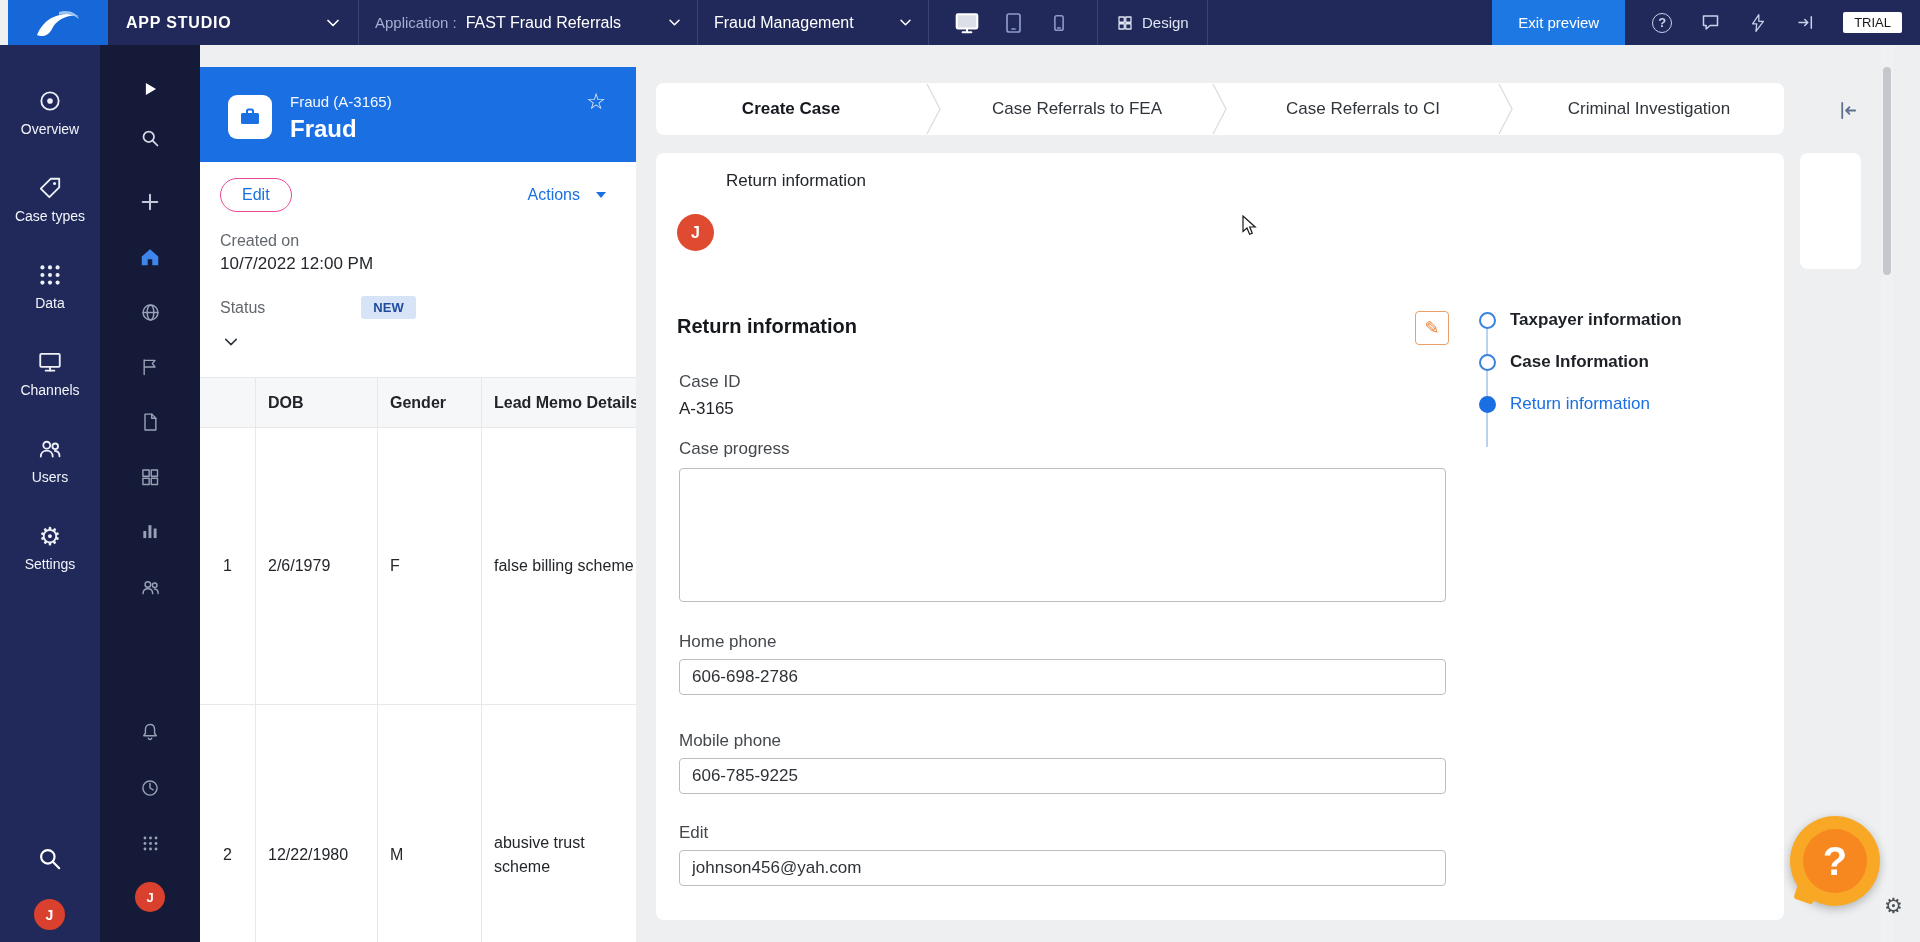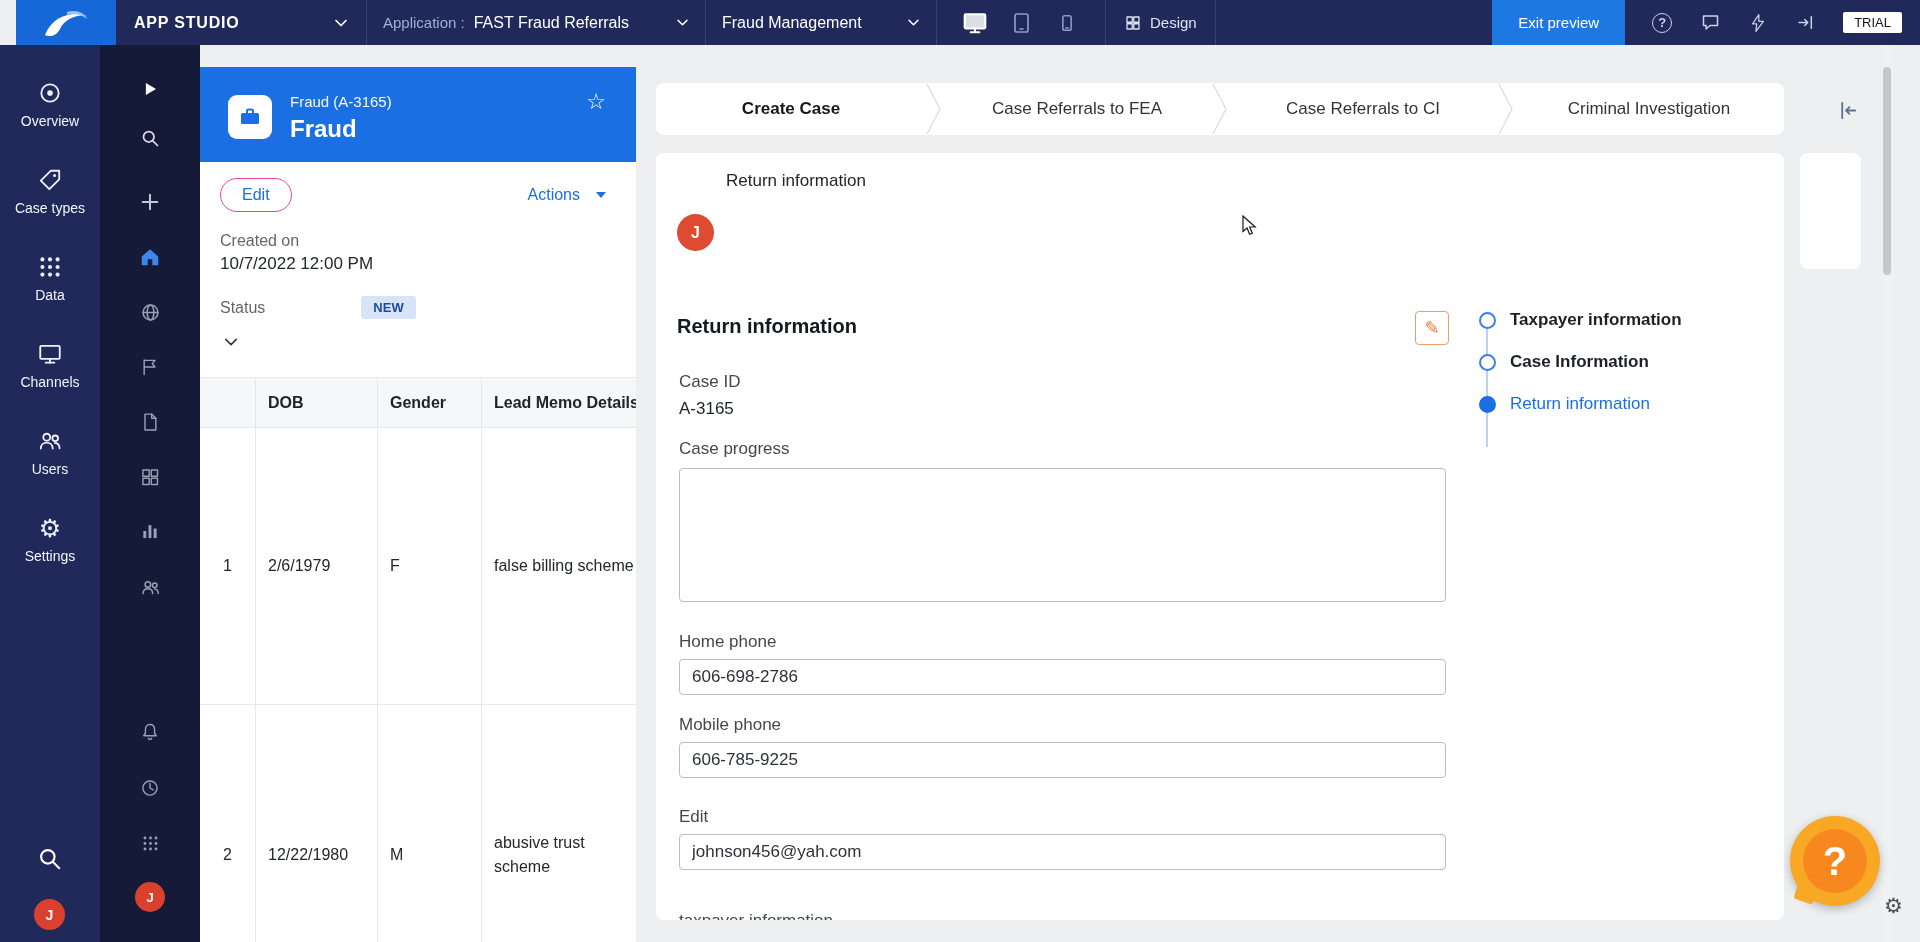--- a/index.html
+++ b/index.html
@@ -1,21 +1,21 @@
 <!DOCTYPE html>
 <html><head>
 <meta charset="utf-8">
 <style>
   *{margin:0;padding:0;box-sizing:border-box}
   html,body{width:1920px;height:942px;overflow:hidden;font-family:"Liberation Sans",sans-serif;background:#edeff1}
   .app{position:relative;width:1920px;height:942px}
   svg.ic{fill:none;stroke:currentColor;stroke-width:1.7;stroke-linecap:round;stroke-linejoin:round}
 
   
-  .topbar{position:absolute;top:0;left:16px;right:0;height:45px;background:#20295a;display:flex;align-items:center;color:#fff;z-index:40}
+  .topbar{position:absolute;top:0;left:8px;right:0;height:45px;background:#20295a;display:flex;align-items:center;color:#fff;z-index:40}
   .logo{width:100px;height:45px;background:#1668d9;display:flex;align-items:center;justify-content:center;cursor:pointer;flex:none}
   .tb-item{display:flex;align-items:center;height:45px;cursor:pointer}
   .appstudio{width:250px;justify-content:space-between;padding:0 18px}
   .tb-title{font-size:16px;font-weight:bold;letter-spacing:.8px}
   .vdiv{width:1px;height:45px;background:#3a4472;flex:none}
   .app-select{width:338px;padding:0 16px;gap:9px}
   .tb-label{font-size:15px;color:#a3aed2}
   .tb-value{font-size:16px;color:#fff;white-space:nowrap}
   .ml-auto{margin-left:auto}
   .workspace{width:230px;padding:0 16px}
@@ -25,21 +25,21 @@
   .dev-btn.active{color:#fff}
   .design{padding:0 18px;gap:8px;color:#dfe5f2;font-size:15px}
   .spacer{flex:1}
   .exit-preview{height:45px;padding:0 26px;background:#1d78e4;color:#fff;border:none;font-size:15px;font-family:inherit;cursor:pointer}
   .tb-icons{display:flex;align-items:center;gap:26px;padding:0 26px;color:#c9d2ea}
   .tb-ic{width:22px;height:22px;display:flex;align-items:center;justify-content:center;cursor:pointer}
   .icon-q{width:20px;height:20px;border:1.6px solid currentColor;border-radius:50%;display:flex;align-items:center;justify-content:center;font-size:13px;font-weight:bold}
   .trial{background:#fff;color:#15171c;font-size:13px;font-weight:normal;padding:3px 11px;border-radius:2px;margin-right:18px;flex:none}
 
   
-  .sidebar{position:absolute;top:45px;left:0;width:100px;bottom:0;background:#20295a;z-index:30;padding-top:16px}
+  .sidebar{position:absolute;top:45px;left:0;width:100px;bottom:0;background:#20295a;z-index:30;padding-top:24px}
   .sb-item{height:87px;display:flex;flex-direction:column;align-items:center;justify-content:center;gap:7px;color:#eef1f8;cursor:pointer}
   .sb-item .glyph{font-size:25px;line-height:26px}
   .sb-label{font-size:14px;color:#f2f5fa}
   .sb-search{position:absolute;bottom:66px;left:37px;color:#fff;cursor:pointer}
   .sb-avatar{position:absolute;bottom:12px;left:34px;width:31px;height:31px;border-radius:50%;background:#d9402e;color:#fff;display:flex;align-items:center;justify-content:center;font-size:14px;font-weight:bold;cursor:pointer}
 
   
   .rail{position:absolute;top:45px;left:100px;width:100px;bottom:0;background:#141a38;z-index:30}
   .rail-ic{position:absolute;left:38px;width:24px;height:24px;display:flex;align-items:center;justify-content:center;color:#99a1b5;cursor:pointer}
   .rail-avatar{position:absolute;left:35px;width:30px;height:30px;border-radius:50%;background:#d9402e;color:#fff;display:flex;align-items:center;justify-content:center;font-size:13px;font-weight:bold;cursor:pointer}
@@ -85,21 +85,21 @@
   .form-card{position:absolute;left:656px;top:153px;width:1128px;height:767px;background:#fff;border-radius:8px;overflow:hidden;z-index:5}
   .card-title{position:absolute;left:70px;top:18px;font-size:17px;color:#22262b}
   .form-avatar{position:absolute;left:21px;top:61px;width:37px;height:37px;border-radius:50%;background:#df4b30;color:#fff;display:flex;align-items:center;justify-content:center;font-size:16px;font-weight:bold}
   .section-title{position:absolute;left:21px;top:162px;font-size:20px;font-weight:bold;color:#15181c}
   .edit-icon-btn{position:absolute;left:759px;top:158px;width:34px;height:34px;border:1px solid #eba06b;border-radius:4px;background:#fff;color:#e87f35;font-size:18px;cursor:pointer;display:flex;align-items:center;justify-content:center}
   .fields{position:absolute;left:23px;top:219px;width:767px}
   .f-label{font-size:17px;color:#44484d;line-height:20px}
   .f-value{margin-top:7px;font-size:17px;color:#1f2226}
   .f-textarea{margin-top:9px;width:100%;height:134px;border:1px solid #b9bec3;border-radius:4px;resize:none;font-family:inherit;font-size:17px;padding:8px 12px;color:#2e3237}
   .f-input{margin-top:7px;width:100%;height:36px;border:1px solid #b9bec3;border-radius:4px;font-family:inherit;font-size:17px;padding:0 12px;color:#2e3237;background:#fff}
-  .mt20{margin-top:20px}.mt26{margin-top:26px}.mt28{margin-top:20px}.mt29{margin-top:29px}.mt41{margin-top:41px}
+  .mt20{margin-top:20px}.mt26{margin-top:26px}.mt28{margin-top:36px}.mt29{margin-top:29px}.mt41{margin-top:41px}
 
   
   .stepper{position:absolute;left:823px;top:146px;width:290px}
   .step-line{position:absolute;left:7px;top:21px;width:2px;height:127px;background:#b9d2f2}
   .step{position:relative;display:flex;align-items:center;height:42px;gap:14px;cursor:pointer}
   .dot{width:17px;height:17px;border-radius:50%;border:2px solid #3c82e0;background:#fff;flex:none}
   .step.active .dot{background:#1a70e2;border-color:#1a70e2}
   .step-label{font-size:17px;font-weight:600;color:#1d2126;white-space:nowrap}
   .step.active .step-label{color:#1a70e2;font-weight:400}
 

